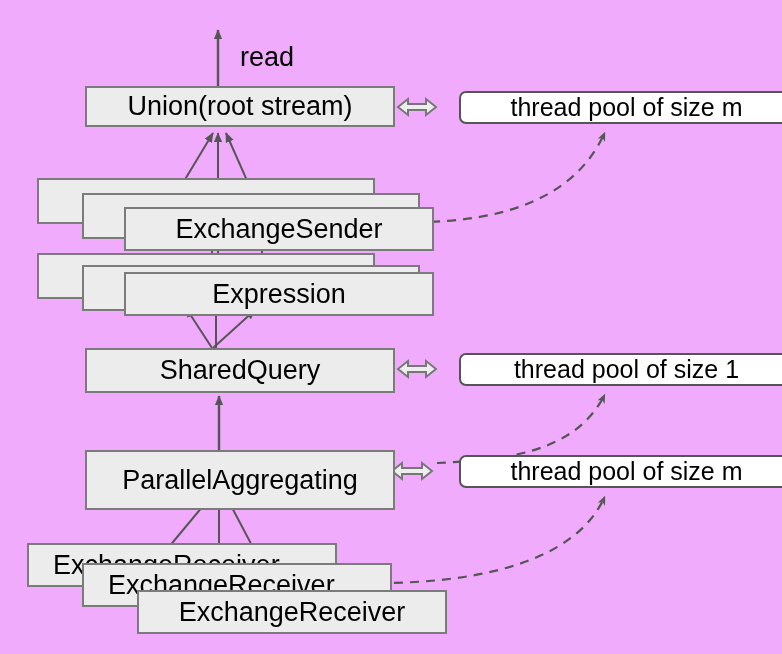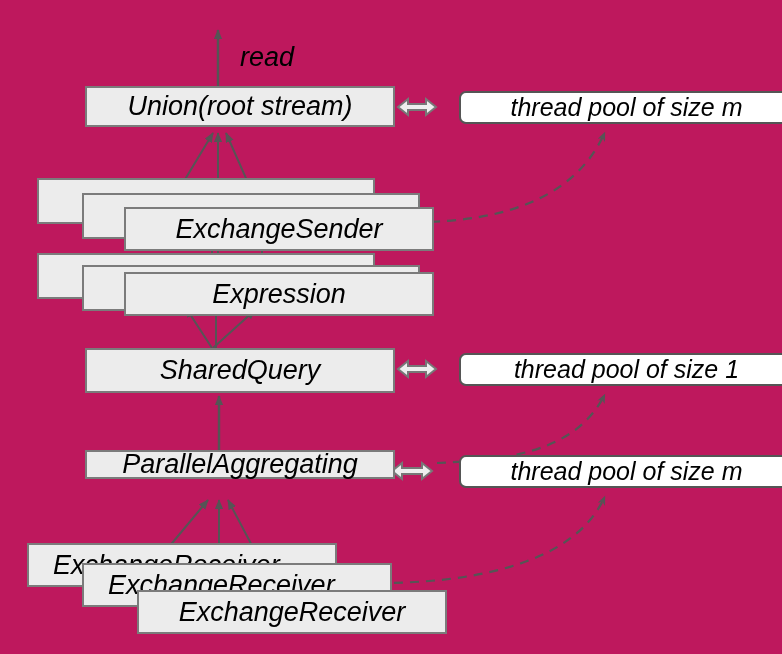--- a/index.html
+++ b/index.html
@@ -8,23 +8,22 @@
     padding: 0;
     background: #ffffff;
   }
   body {
     font-family: "Liberation Sans", sans-serif;
   }
   #canvas {
     position: relative;
     width: 782px;
     height: 654px;
-    background: #be185d;
+    background: #f0abfc;
     overflow: hidden;
-    font-style: italic;
   }
   #edges {
     position: absolute;
     left: 0;
     top: 0;
     width: 782px;
     height: 654px;
     pointer-events: none;
   }
   .node {
@@ -136,21 +135,21 @@
   <div class="node ghost" style="left:18px; top:178px; width:338px; height:46px; z-index:1;">ExchangeSender</div>
   <div class="node ghost" style="left:63px; top:193px; width:338px; height:46px; z-index:2;">ExchangeSender</div>
   <div class="node" style="left:105px; top:207px; width:310px; height:44px; z-index:3;">ExchangeSender</div>
 
   <div class="node ghost" style="left:18px; top:253px; width:338px; height:46px; z-index:1;">Expression</div>
   <div class="node ghost" style="left:63px; top:265px; width:338px; height:46px; z-index:2;">Expression</div>
   <div class="node" style="left:105px; top:272px; width:310px; height:44px; z-index:3;">Expression</div>
 
   <div class="node" style="left:66px; top:348px; width:310px; height:45px;text-align:center;">SharedQuery</div>
 
-  <div class="node" style="left:66px; top:450px; width:310px; height:29px;">ParallelAggregating</div>
+  <div class="node" style="left:66px; top:450px; width:310px; height:60px;">ParallelAggregating</div>
 
   <div class="node" style="left:8px; top:543px; width:310px; height:44px; z-index:1; justify-content:flex-start; padding-left:24px;">ExchangeReceiver</div>
   <div class="node" style="left:63px; top:563px; width:310px; height:44px; z-index:2; justify-content:flex-start; padding-left:24px;">ExchangeReceiver</div>
   <div class="node" style="left:118px; top:590px; width:310px; height:44px; z-index:3;">ExchangeReceiver</div>
 
   <div class="node pool" style="left:440px; top:91px; width:335px; height:33px;">thread pool of size m</div>
   <div class="node pool" style="left:440px; top:353px; width:335px; height:33px;">thread pool of size 1</div>
   <div class="node pool" style="left:440px; top:455px; width:335px; height:33px;">thread pool of size m</div>
 
 </div>

